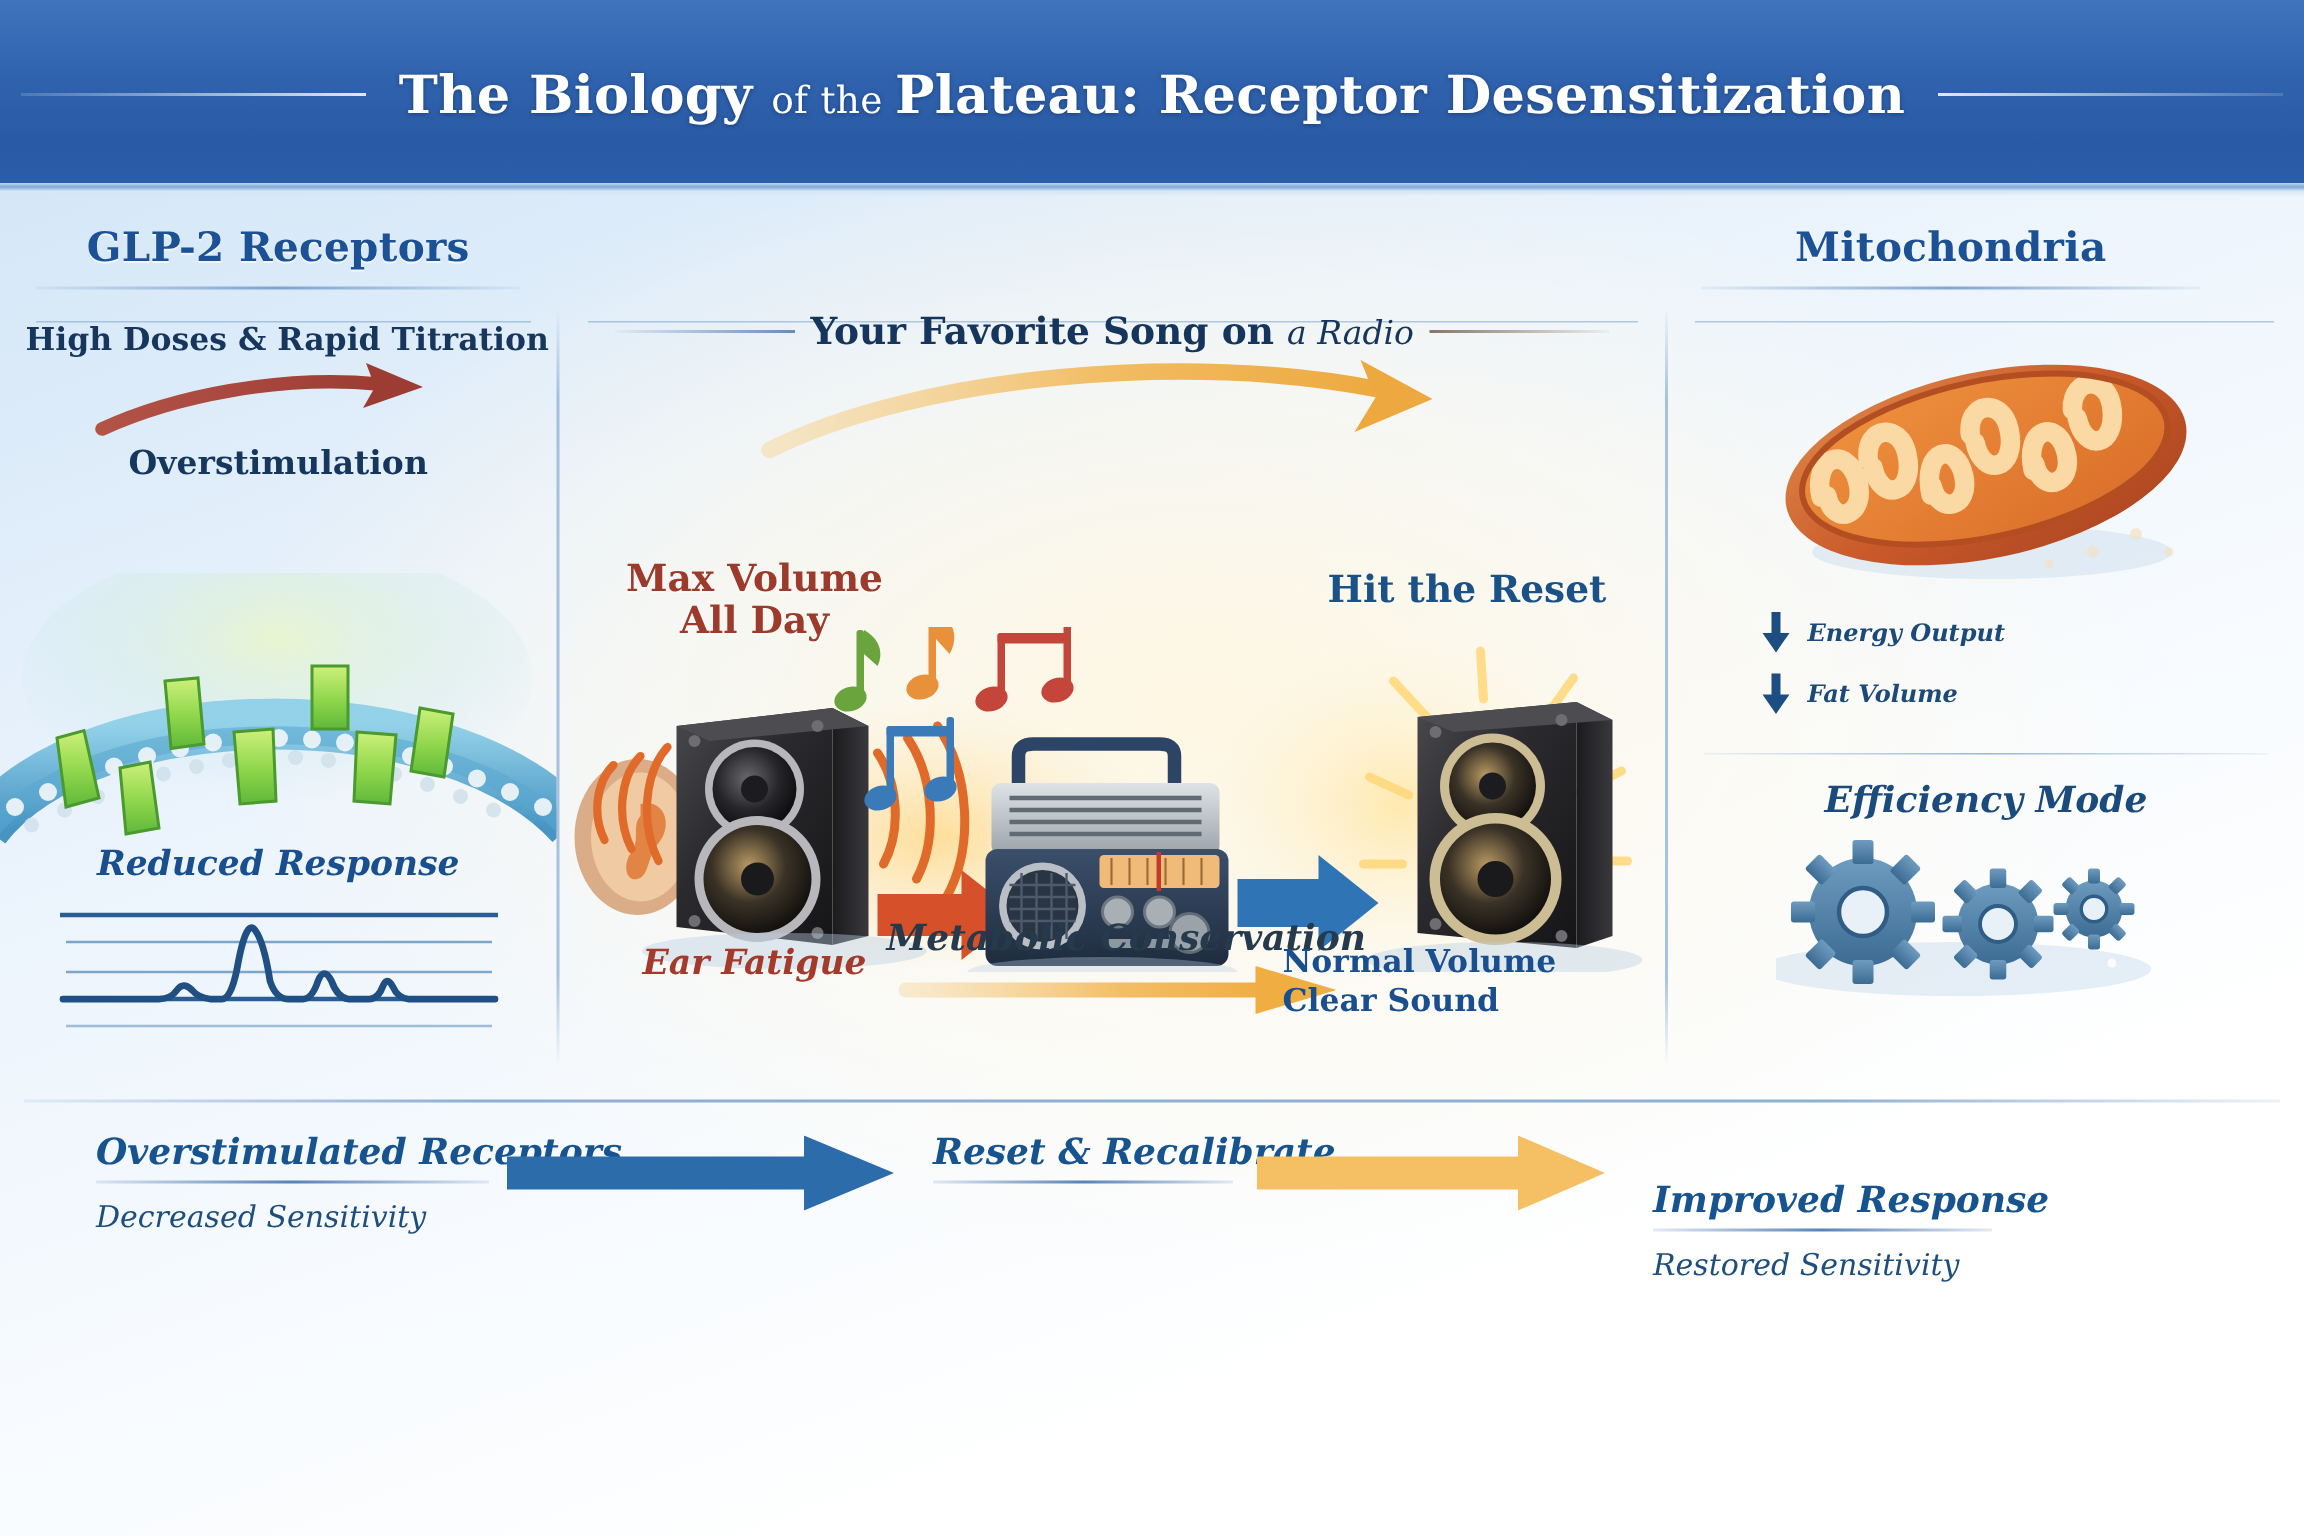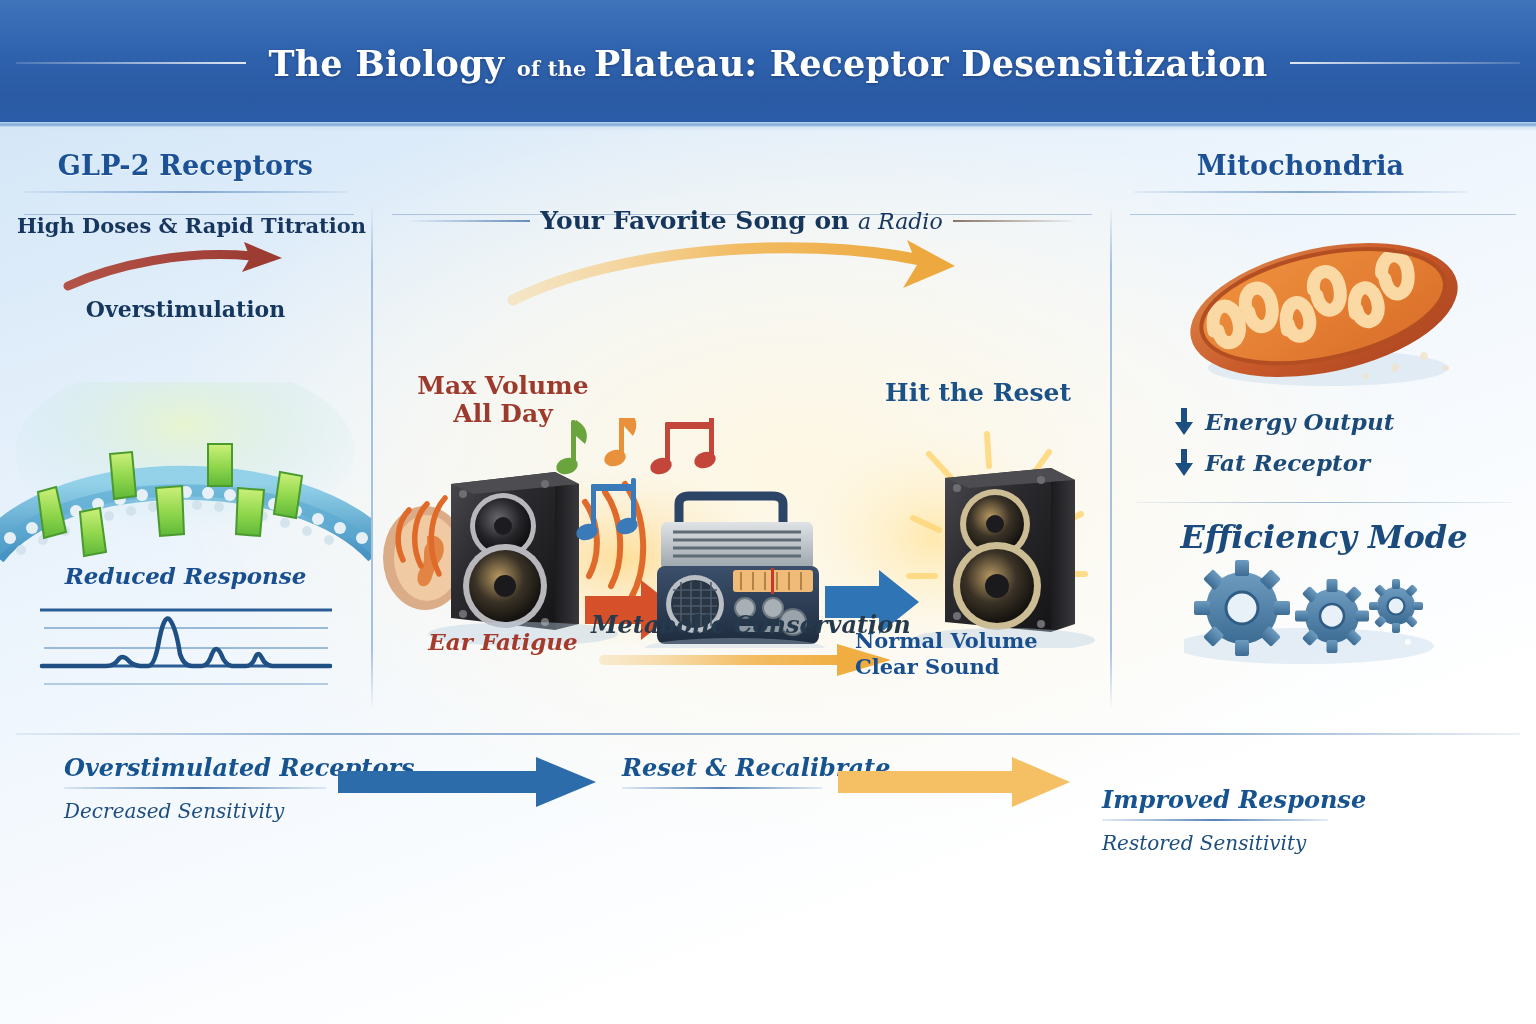--- a/index.html
+++ b/index.html
@@ -29,21 +29,21 @@
   }
   .banner-inner { display:flex; align-items:center; gap:22px; transform:translateY(2px); }
   .banner-rule { height:2px; width:230px; background:linear-gradient(90deg, rgba(255,255,255,0.15), rgba(255,255,255,0.85)); }
   .banner-rule.right { background:linear-gradient(90deg, rgba(255,255,255,0.85), rgba(255,255,255,0.15)); }
   .banner-title {
     font-family:"DejaVu Serif", serif;
     font-weight:bold; font-size:35px; color:#ffffff; letter-spacing:0.2px;
     text-shadow:0 1px 3px rgba(12,40,85,0.55);
     white-space:nowrap;
   }
-  .banner-title .small { font-size:21px; font-weight:bold; }
+  .banner-title .small { font-size:25px; font-weight:normal; }
   .banner-underline {
     position:absolute; left:0; top:122px; width:1536px; height:9px;
     background:linear-gradient(180deg,#bcd6ee 0%, #7fa9d8 30%, #d8e7f6 60%, rgba(255,255,255,0) 100%);
   }
 
   
   .vdiv { position:absolute; width:2px; top:205px; height:505px;
           background:linear-gradient(180deg, rgba(140,175,215,0) 0%, rgba(140,175,215,0.75) 12%, rgba(140,175,215,0.75) 88%, rgba(140,175,215,0) 100%); }
   .vdiv.left  { left:371px; }
   .vdiv.right { left:1110px; }
@@ -118,28 +118,28 @@
   .cp-bottom-arrow { position:absolute; left:222px; top:492px; width:310px; height:36px; }
 
   .scene { position:absolute; left:0; top:268px; width:737px; height:230px; }
 
   
   .rp-mito { position:absolute; left:44px; top:86px; width:336px; height:160px; }
   .rp-list { position:absolute; left:62px; top:256px; width:340px; }
   .rp-item { display:flex; align-items:center; gap:11px; margin-bottom:11px; }
   .rp-item-text {
     font-family:"DejaVu Serif", serif; font-style:italic; font-weight:bold;
-    font-size:23px; color:#1c4a78;
+    font-size:16px; color:#1c4a78;
   }
   .rp-div { position:absolute; left:24px; top:352px; width:376px; height:1px;
             background:linear-gradient(90deg, rgba(150,180,210,0.15), rgba(130,165,200,0.8), rgba(150,180,210,0.15)); }
   .rp-eff {
     position:absolute; left:0; top:368px; width:424px; text-align:center;
     font-family:"DejaVu Serif", serif; font-style:italic; font-weight:bold;
-    font-size:32px; color:#1b4a7c;
+    font-size:24px; color:#1b4a7c;
   }
   .rp-gears { position:absolute; left:72px; top:404px; width:280px; height:110px; }
 
   
   .flow-rule { position:absolute; left:16px; top:733px; width:1504px; height:2px;
                background:linear-gradient(90deg, rgba(130,165,205,0.15), rgba(110,150,195,0.75) 20%, rgba(110,150,195,0.75) 80%, rgba(130,165,205,0.15)); }
   .flow { position:absolute; left:0; top:745px; width:1536px; height:110px; }
   .flow-node { position:absolute; }
   .flow-title {
     font-family:"DejaVu Serif", serif; font-style:italic; font-weight:bold;
@@ -557,21 +557,21 @@
       <div class="rp-item">
         <svg width="20" height="30" viewBox="0 0 20 30">
           <path d="M7,2 L13,2 L13,16 L19,16 L10,29 L1,16 L7,16 Z" fill="#1d4e82"></path>
         </svg>
         <span class="rp-item-text">Energy Output</span>
       </div>
       <div class="rp-item">
         <svg width="20" height="30" viewBox="0 0 20 30">
           <path d="M7,2 L13,2 L13,16 L19,16 L10,29 L1,16 L7,16 Z" fill="#1d4e82"></path>
         </svg>
-        <span class="rp-item-text">Fat Receptor</span>
+        <span class="rp-item-text">Fat Volume</span>
       </div>
     </div>
 
     <div class="rp-div"></div>
     <div class="rp-eff">Efficiency Mode</div>
 
     <div class="rp-gears">
       <svg width="280" height="110" viewBox="0 0 280 110">
         <defs>
           <linearGradient id="gearG" x1="0" y1="0" x2="0" y2="1">

